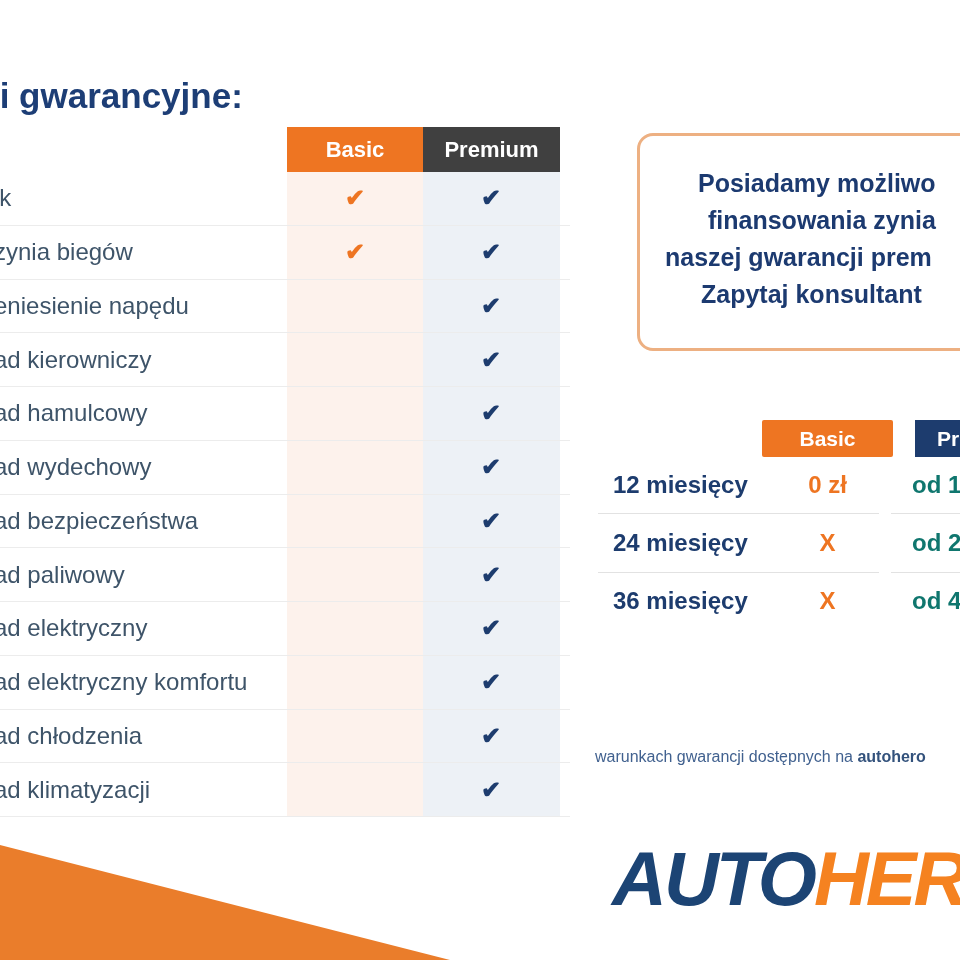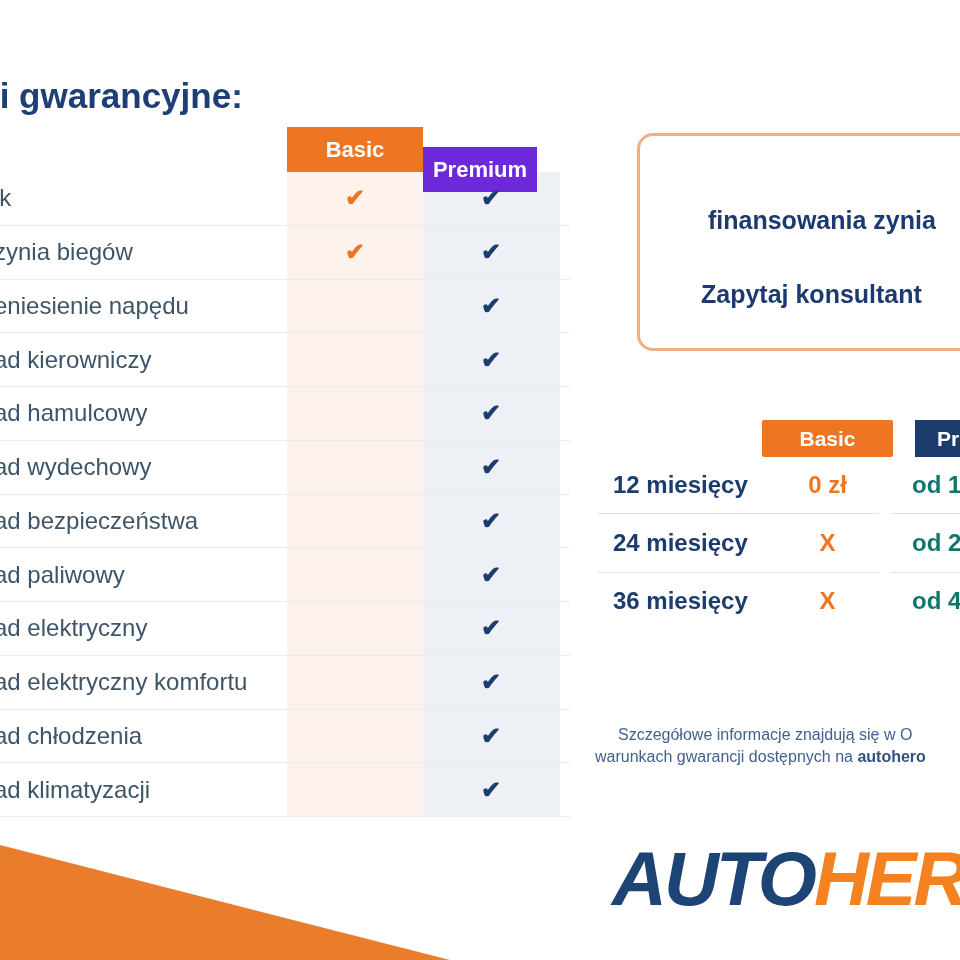--- a/index.html
+++ b/index.html
@@ -7,21 +7,21 @@
     position:relative;width:960px;height:960px;overflow:hidden;background:#ffffff;
     font-family:"Liberation Sans",sans-serif;margin:0 auto;
   }
   
   .page-title{position:absolute;left:-12px;top:76px;font-size:35px;font-weight:bold;color:#1d3e76;white-space:nowrap;}
   .colbg{position:absolute;top:172px;height:645px;}
   .colbg.basic{left:287px;width:136px;background:#fdf2ec;}
   .colbg.premium{left:423px;width:137px;background:#edf1f6;}
   .chip{position:absolute;color:#ffffff;font-weight:bold;text-align:center;}
   .chip-basic-main{left:287px;top:127px;width:136px;height:45px;line-height:45px;font-size:22px;background:#ee7522;}
-  .chip-premium-main{left:423px;top:127px;width:114px;height:45px;line-height:45px;font-size:22px;background:#6d28d9;margin-top:20px;}
+  .chip-premium-main{left:423px;top:127px;width:137px;height:45px;line-height:45px;font-size:22px;background:#404040;}
   #comparison-rows{position:absolute;left:0;top:172px;width:570px;height:645px;display:flex;flex-direction:column;}
   .comp-row{flex:1;position:relative;display:flex;align-items:center;border-bottom:1px solid #ececec;}
   .comp-label{margin-left:-6px;font-size:24px;color:#3e5469;white-space:nowrap;}
   .check{position:absolute;width:36px;text-align:center;font-size:24px;font-weight:bold;top:50%;transform:translateY(-50%);}
   .check-basic{left:337px;color:#ee7522;}
   .check-premium{left:473px;color:#1d3c6e;}
   
   .promo-box{position:absolute;left:637px;top:133px;width:420px;height:212px;border:3px solid #edb082;border-radius:16px;background:#ffffff;}
   .promo-line{position:absolute;font-size:25px;font-weight:bold;color:#1c3a70;white-space:nowrap;}
   .promo-l1{left:58px;top:33px;}
@@ -109,21 +109,23 @@
         <span class="comp-label">ad chłodzenia</span>
         <span class="check check-premium">✔</span>
       </div>
       <div class="comp-row">
         <span class="comp-label">ad klimatyzacji</span>
         <span class="check check-premium">✔</span>
       </div>
     </div>
 
   <div class="promo-box">
+    <div class="promo-line promo-l1">Posiadamy możliwo</div>
     <div class="promo-line promo-l2">finansowania zynia</div>
+    <div class="promo-line promo-l3">naszej gwarancji prem</div>
     <div class="promo-line promo-l4">Zapytaj konsultant</div>
   </div>
 
   <div class="chip chip-basic-price">Basic</div>
   <div class="chip chip-premium-price">Pr</div>
   <div id="pricing-rows">
       <div class="price-row" style="top: 467px;">
         <span class="price-period">12 miesięcy</span>
         <span class="price-basic">0 zł</span>
         <span class="price-premium">od 1</span>
@@ -137,21 +139,20 @@
         <span class="price-period">36 miesięcy</span>
         <span class="price-basic">X</span>
         <span class="price-premium">od 4</span>
       </div>
     </div>
   <div class="sep" style="left:598px;top:513px;width:281px;"></div>
   <div class="sep" style="left:891px;top:513px;width:69px;"></div>
   <div class="sep" style="left:598px;top:572px;width:281px;"></div>
   <div class="sep" style="left:891px;top:572px;width:69px;"></div>
 
-  <div class="disc-line disc-l2">Szczegółowe informacje znajdują się w O</div>
   <div class="disc-line disc-l3"><span>warunkach gwarancji dostępnych na </span><span class="disc-bold">autohero</span></div>
 
   <div class="logo">
     <span class="logo-part1">AUTO</span><span class="logo-part2">HER</span>
   </div>
 
   <div class="wedge"></div>
 
 </div>
 

